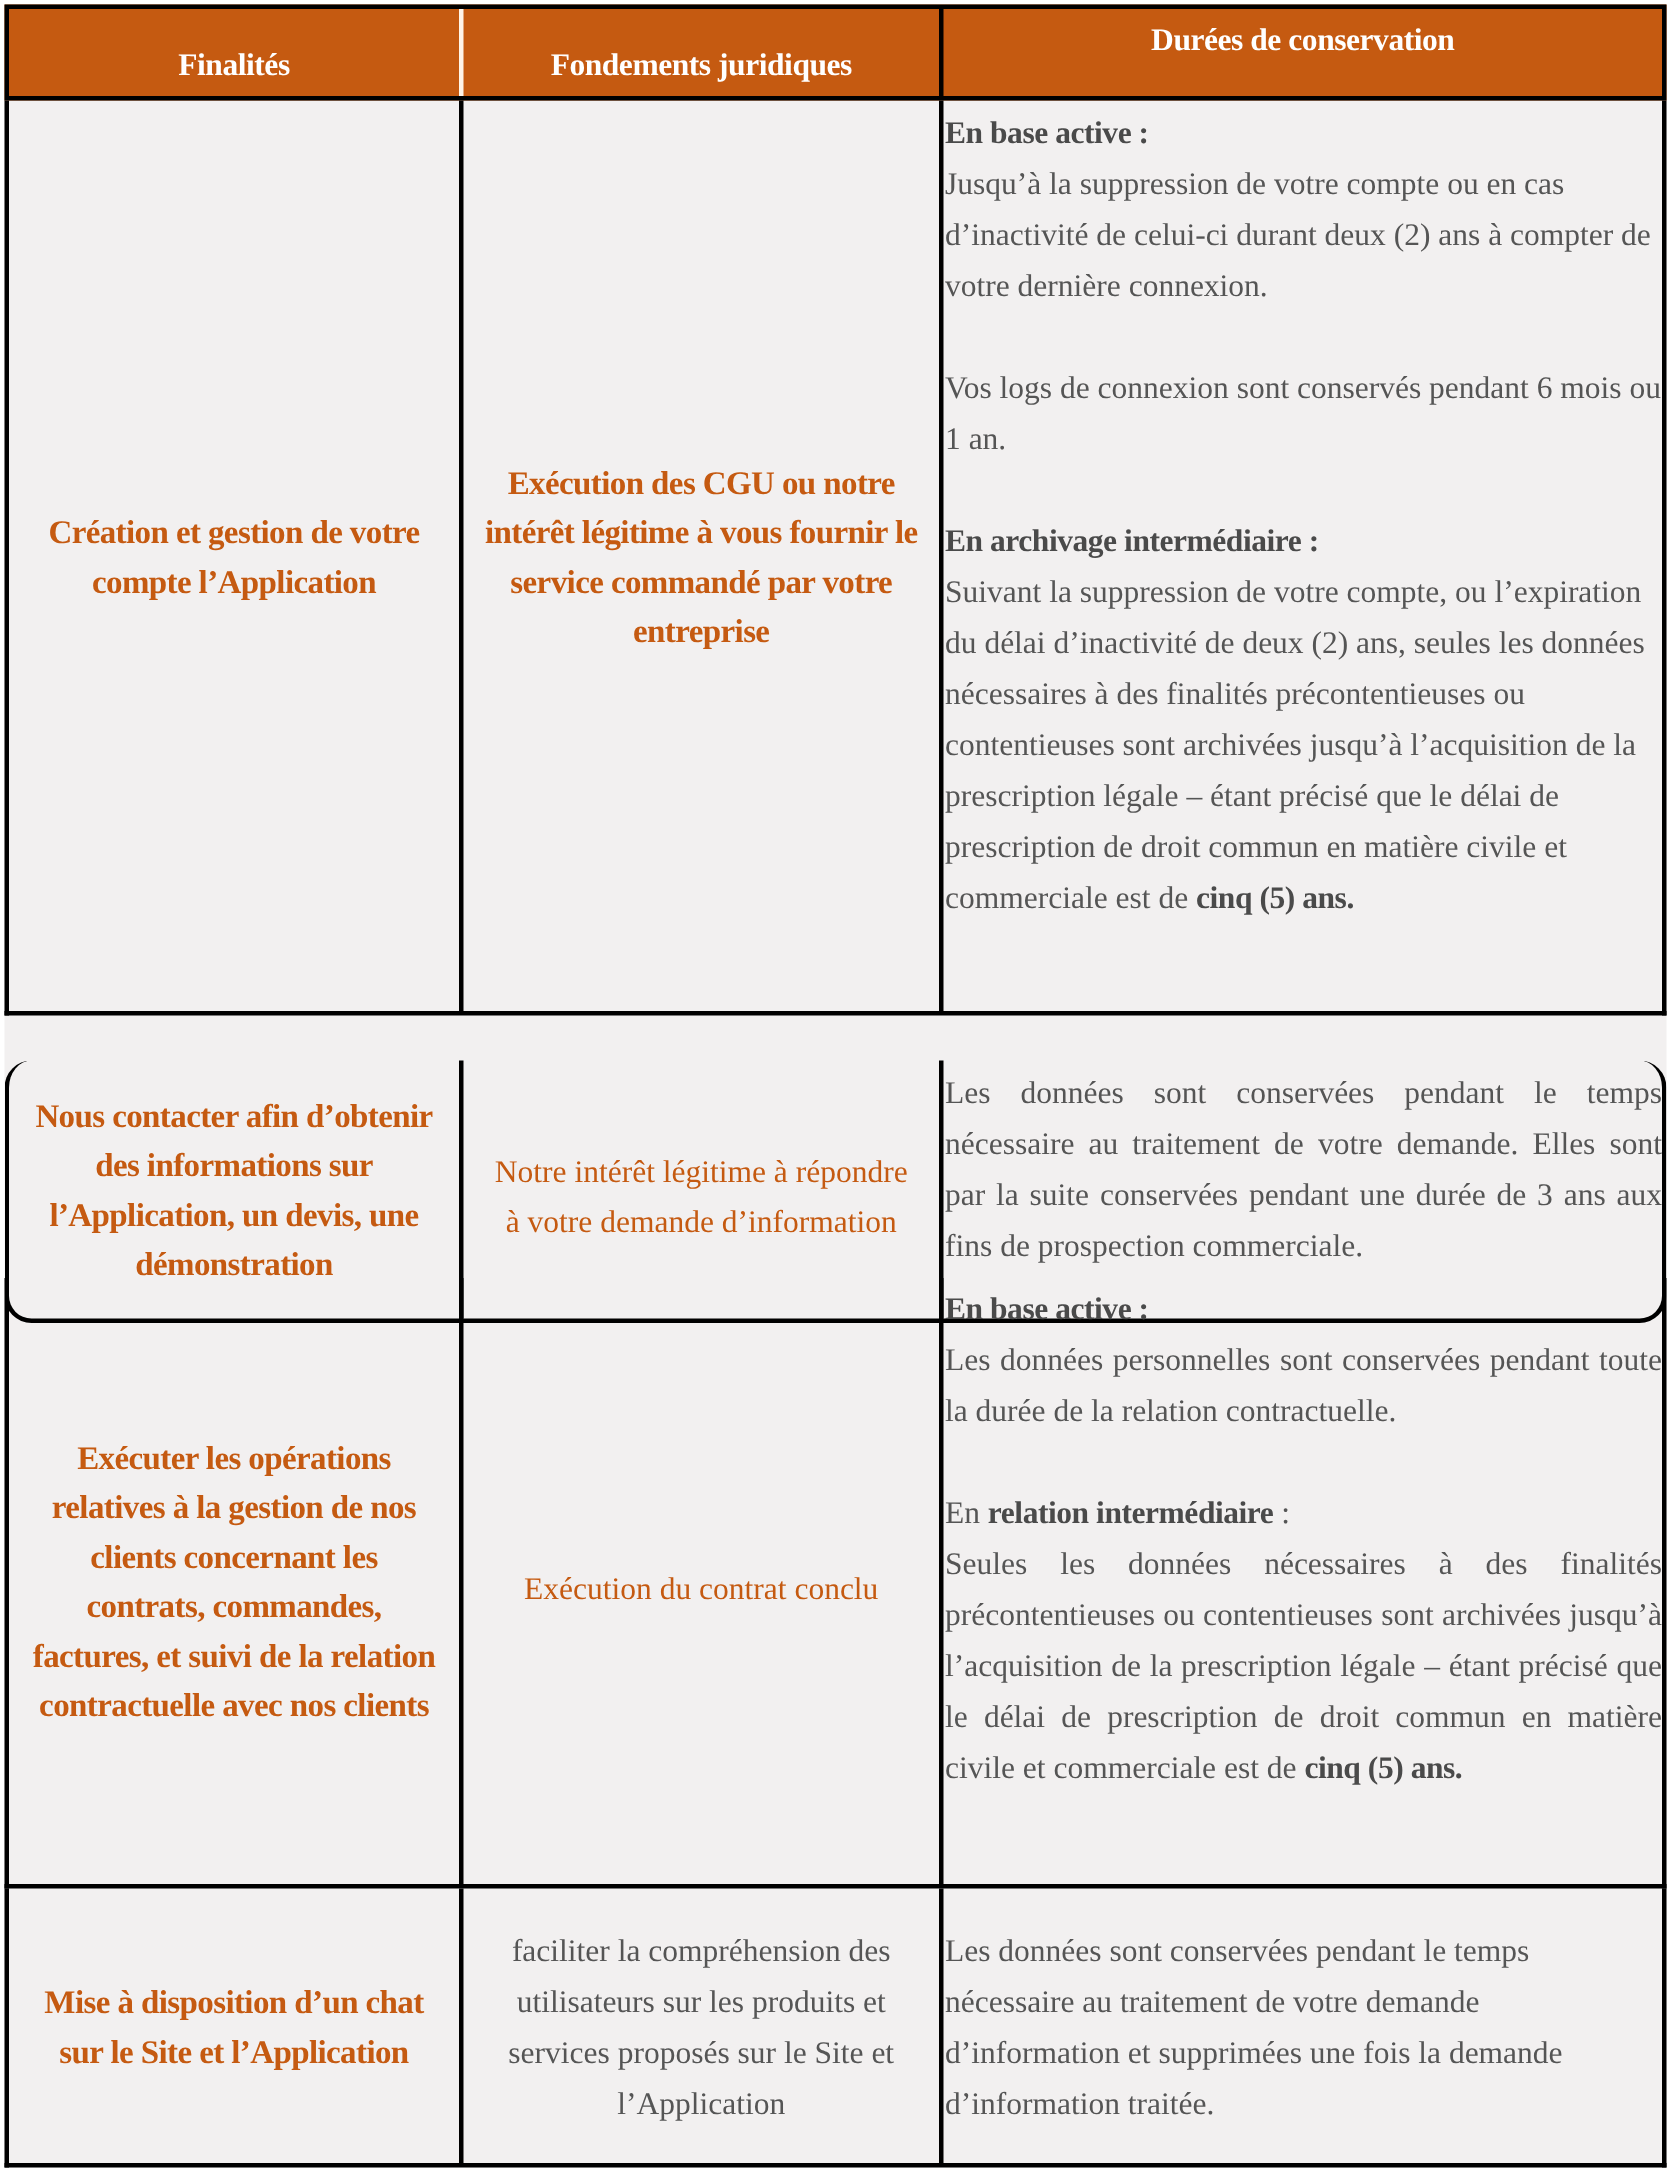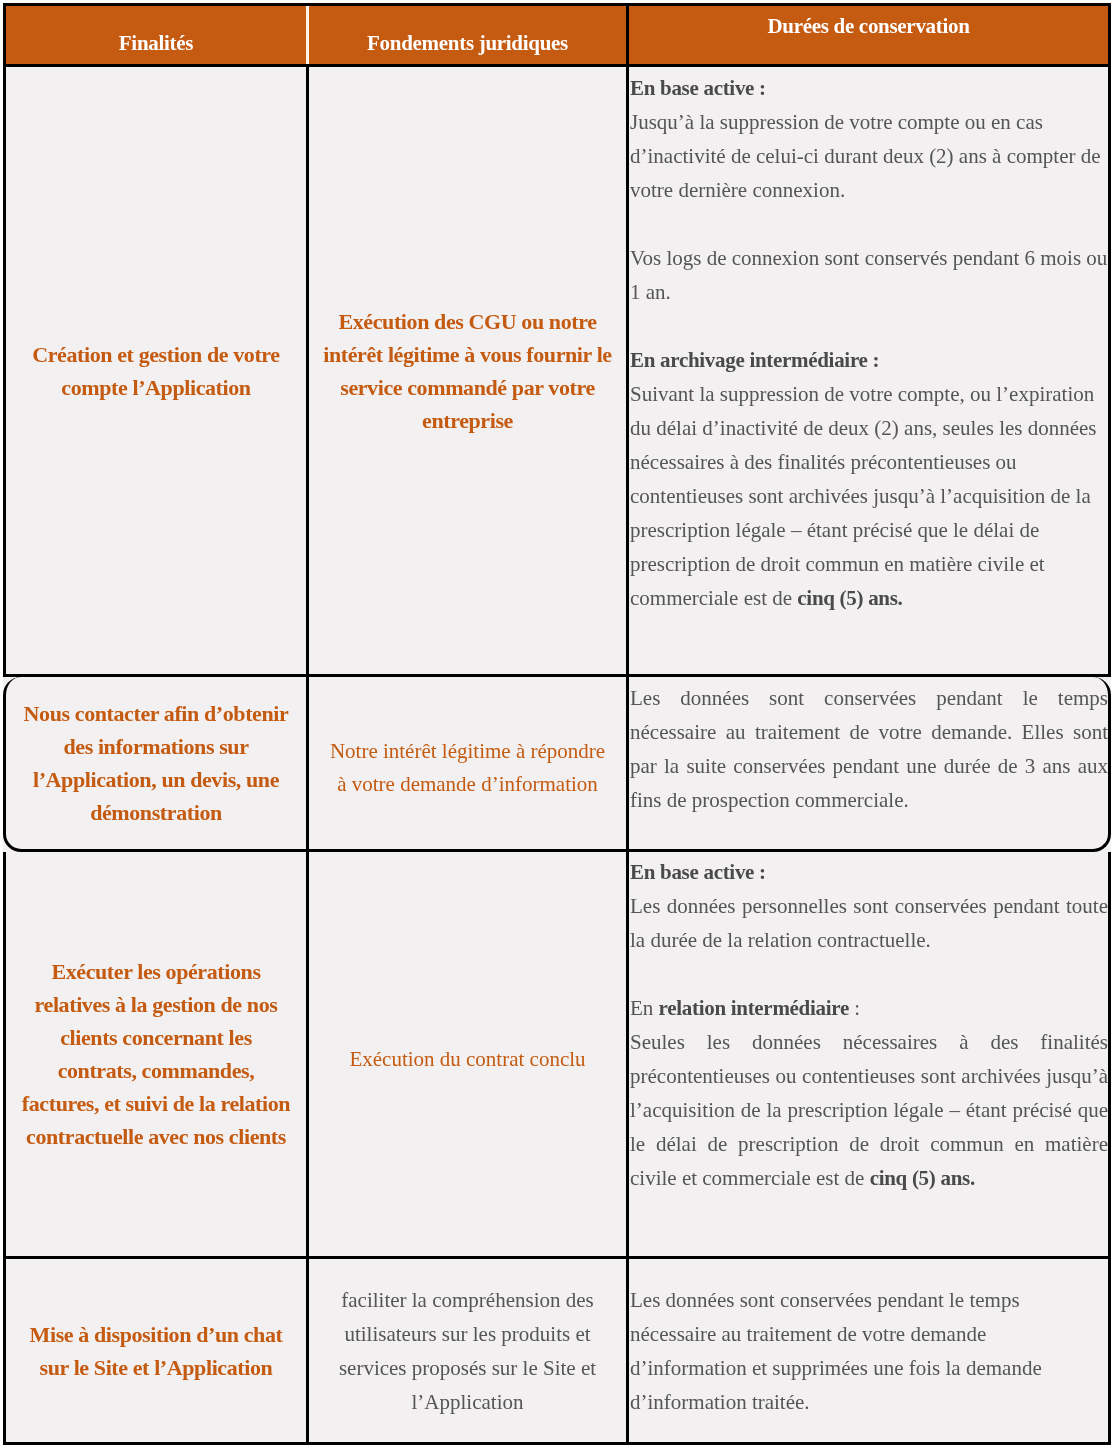--- a/index.html
+++ b/index.html
@@ -54,21 +54,21 @@
       <p class="b">En base active :</p>
       <p>Jusqu’à la suppression de votre compte ou en cas d’inactivité de celui-ci durant deux (2) ans à compter de votre dernière connexion.</p>
       <div class="gap"></div>
       <p>Vos logs de connexion sont conservés pendant 6 mois ou 1 an.</p>
       <div class="gap"></div>
       <p class="b">En archivage intermédiaire :</p>
       <p><span>Suivant la suppression de votre compte, ou l’expiration du délai d’inactivité de deux (2) ans, seules les données nécessaires à des finalités précontentieuses ou contentieuses sont archivées jusqu’à l’acquisition de la prescription légale – étant précisé que le délai de prescription de droit commun en matière civile et commerciale est de</span> <span class="b">cinq (5) ans.</span></p>
     </div>
   </div>
 
-  <div class="row" style="top:674px;height:175px;border-radius:18px;">
+  <div class="row" style="top:704px;height:175px;border-radius:18px;">
     <div class="vline" style="left:300px;"></div>
     <div class="vline" style="left:620px;"></div>
     <div class="c c1">
       <span class="orange-b">Nous contacter afin d’obtenir des informations sur l’Application, un devis, une démonstration</span>
     </div>
     <div class="c c2" style="padding:0 20px;">
       <span class="orange">Notre intérêt légitime à répondre à votre demande d’information</span>
     </div>
     <div class="c c3 just" style="padding-top:4px;">
       <p class="just">Les données sont conservées pendant le temps nécessaire au traitement de votre demande. Elles sont par la suite conservées pendant une durée de 3 ans aux fins de prospection commerciale.</p>

